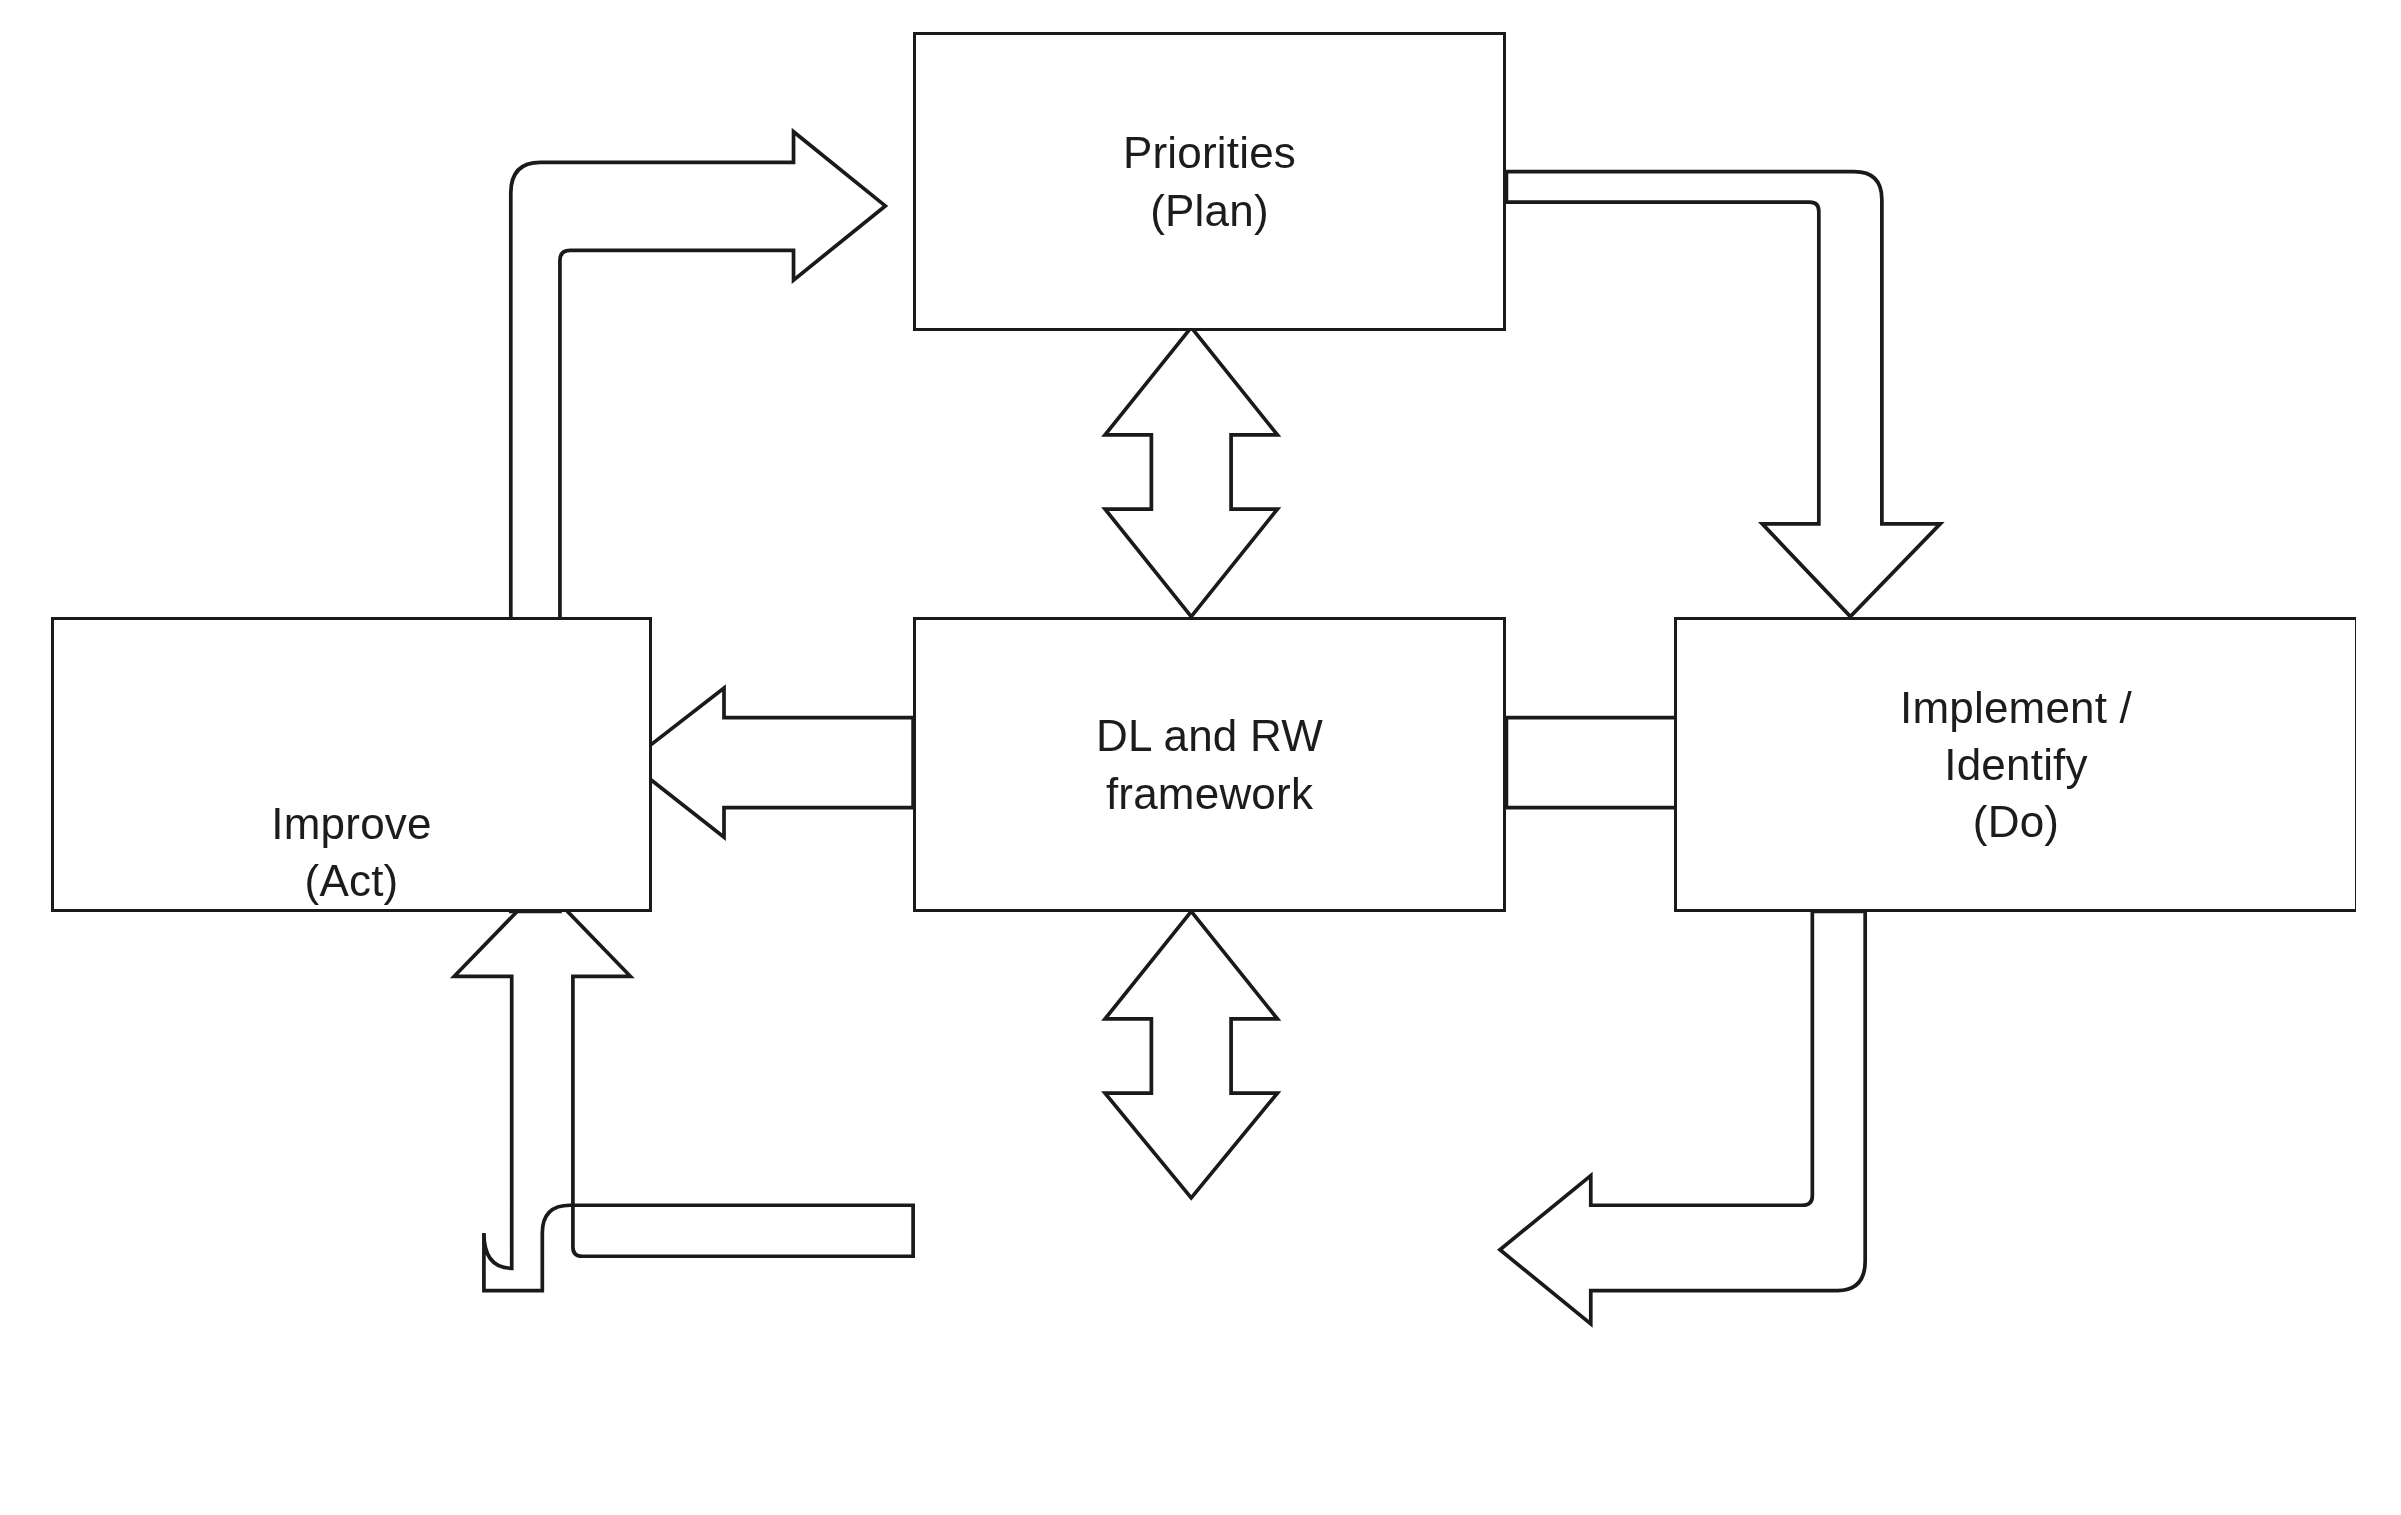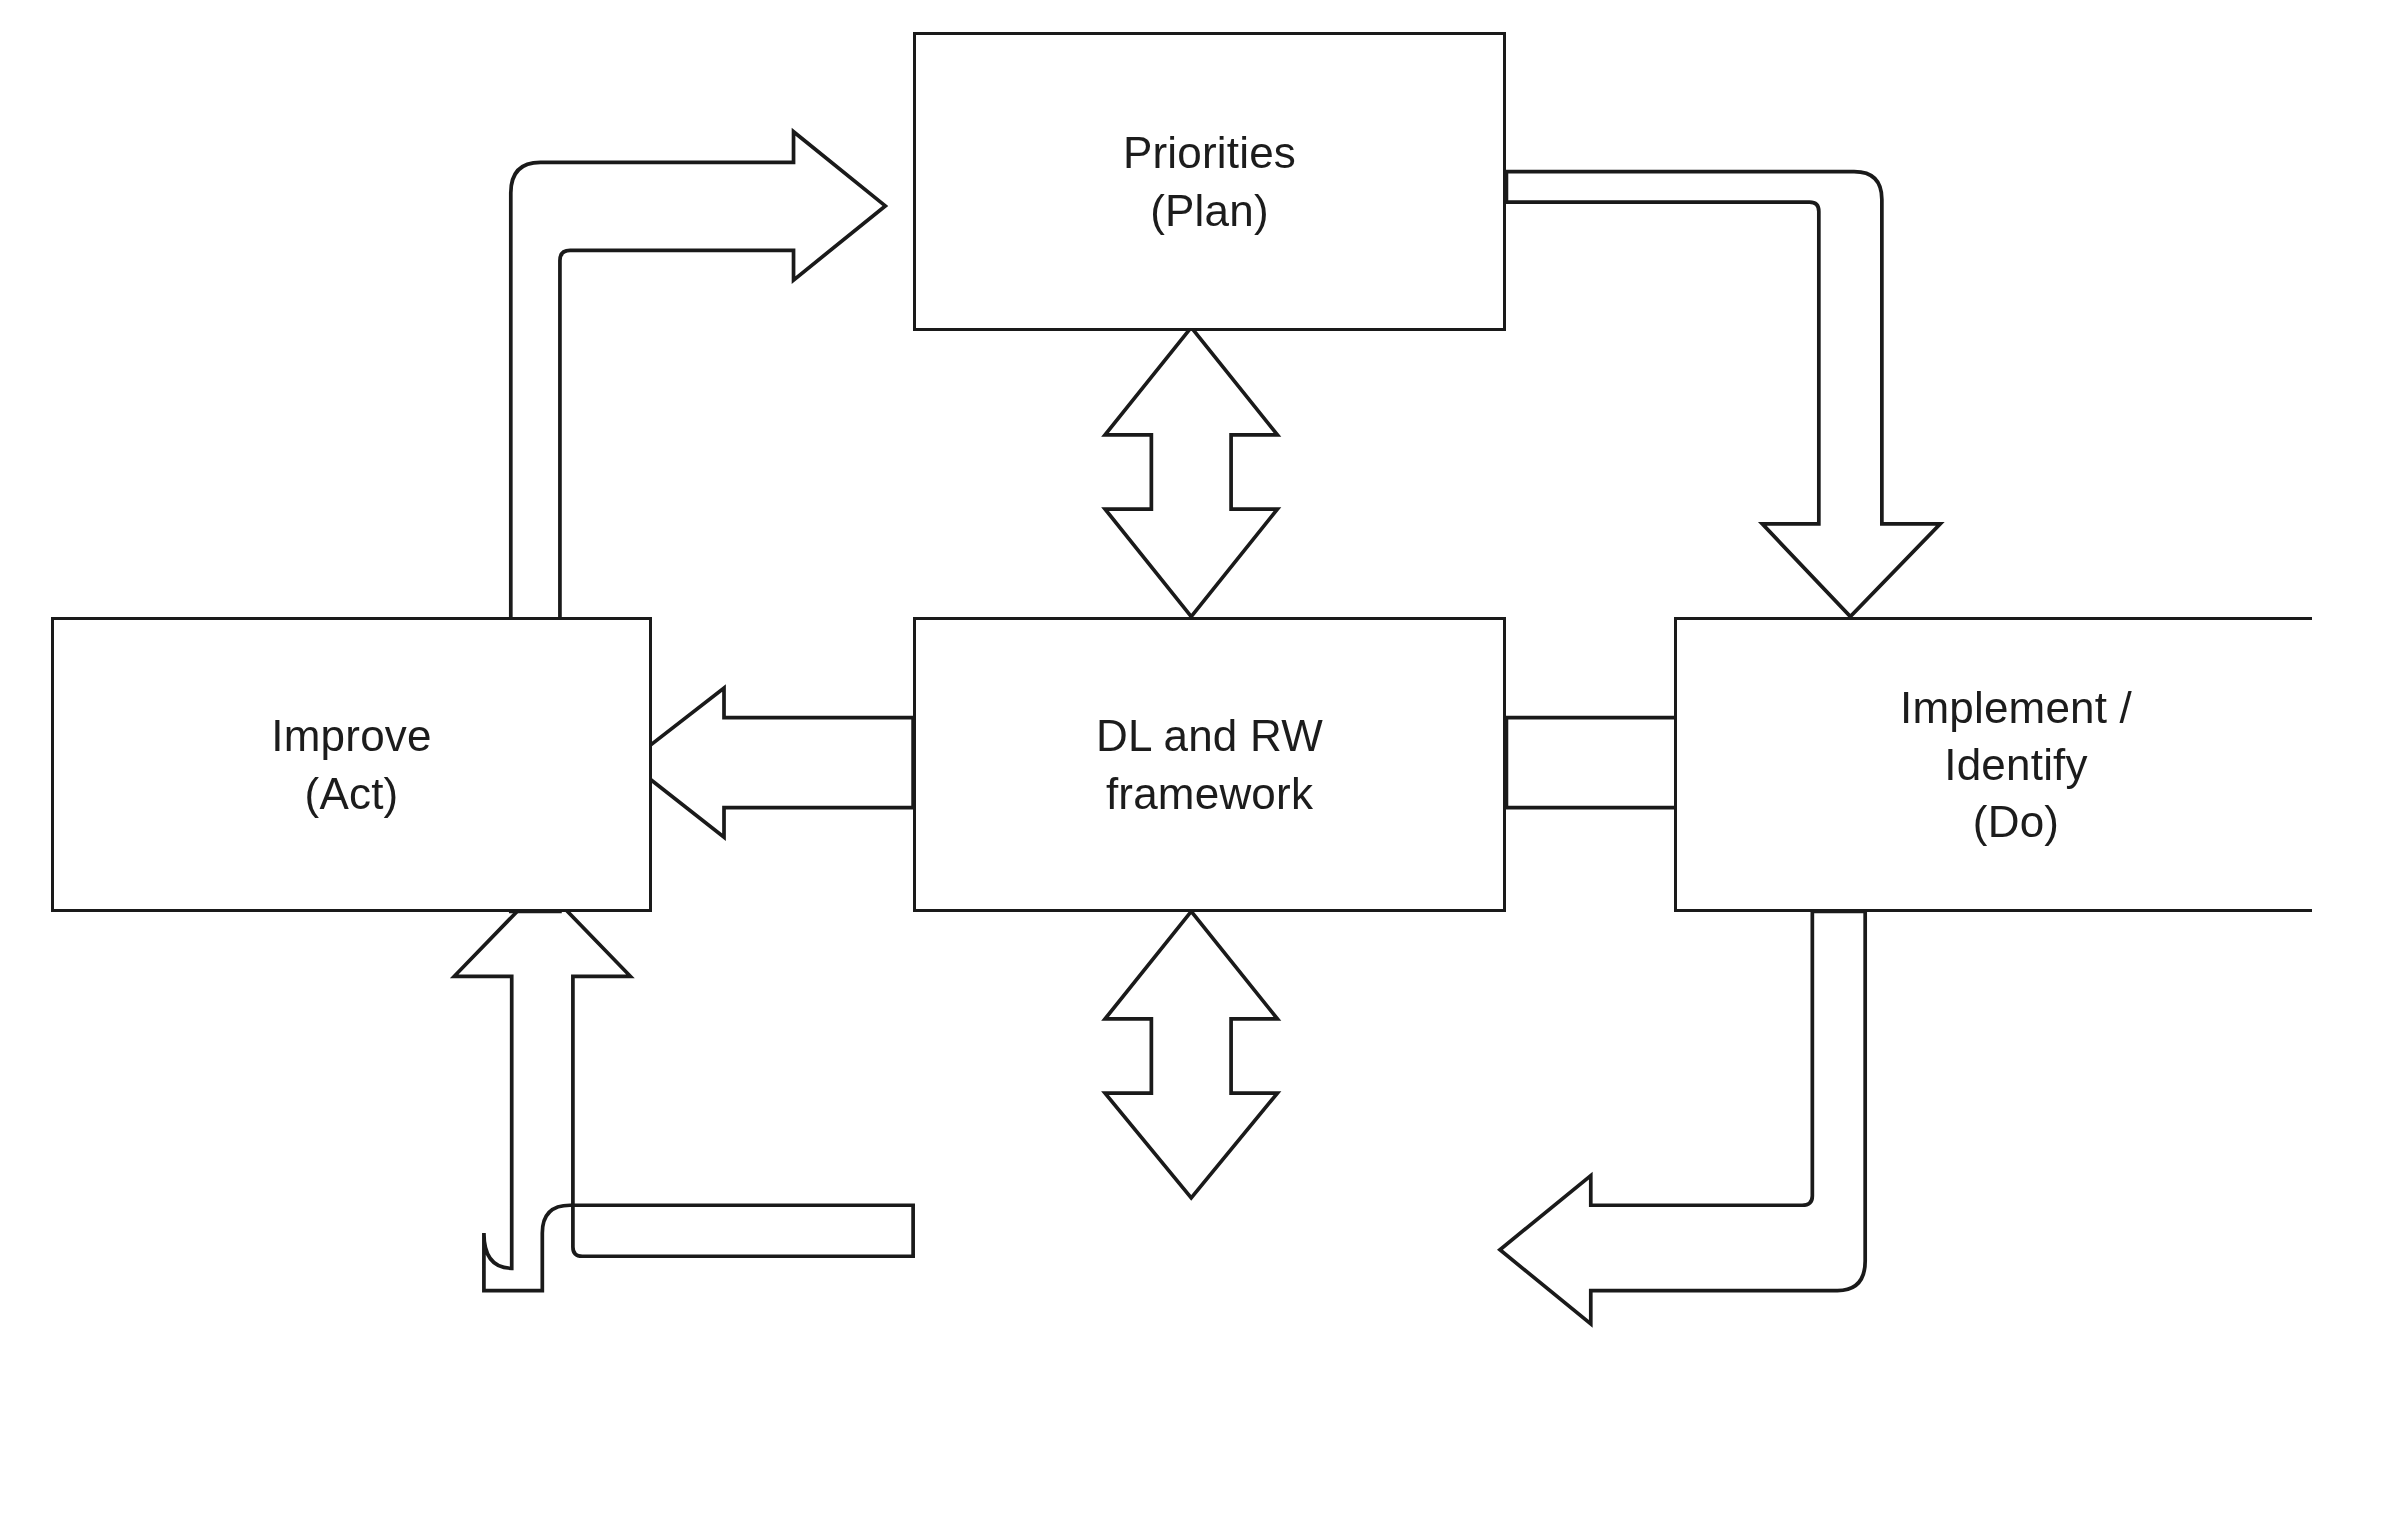--- a/index.html
+++ b/index.html
@@ -9,20 +9,21 @@
   }
   body {
     font-family: "Liberation Sans", sans-serif;
   }
   #diagram-root {
     position: relative;
     width: 2312px;
     height: 1515px;
     background: #ffffff;
     overflow: hidden;
+    padding-left: 44px;
   }
   #diagram-svg {
     position: absolute;
     left: 0;
     top: 0;
     width: 2401px;
     height: 1515px;
   }
   .node-box {
     position: absolute;
@@ -38,21 +39,21 @@
     font-family: "Liberation Sans", sans-serif;
     font-size: 44px;
     line-height: 1.30;
     color: #1c1c1c;
     letter-spacing: 0.2px;
     white-space: pre-line;
     padding: 0 9.3px;
   }
   #box-priorities { left: 913px;  top: 32px;   width: 593px; height: 299px; }
   #box-center     { left: 913px;  top: 617px;  width: 593px; height: 295px; }
-  #box-improve    { left: 51px;   top: 617px;  width: 601px; height: 295px; }
+  #box-improve    { left: 51px;   top: 617px;  width: 601px; height: 295px; align-items: flex-end; }
   #box-implement  { left: 1674px; top: 617px;  width: 684px; height: 295px; align-items: center; }
   #box-review     { left: 913px;  top: 1196px; width: 593px; height: 295px; }
 </style>
 </head>
 <body>
 
 <div id="diagram-root">
 
   <svg id="diagram-svg" viewBox="0 0 2590 1634">
     <g fill="none" stroke="#1a1a1a" stroke-width="4" stroke-linejoin="miter" stroke-linecap="butt">

